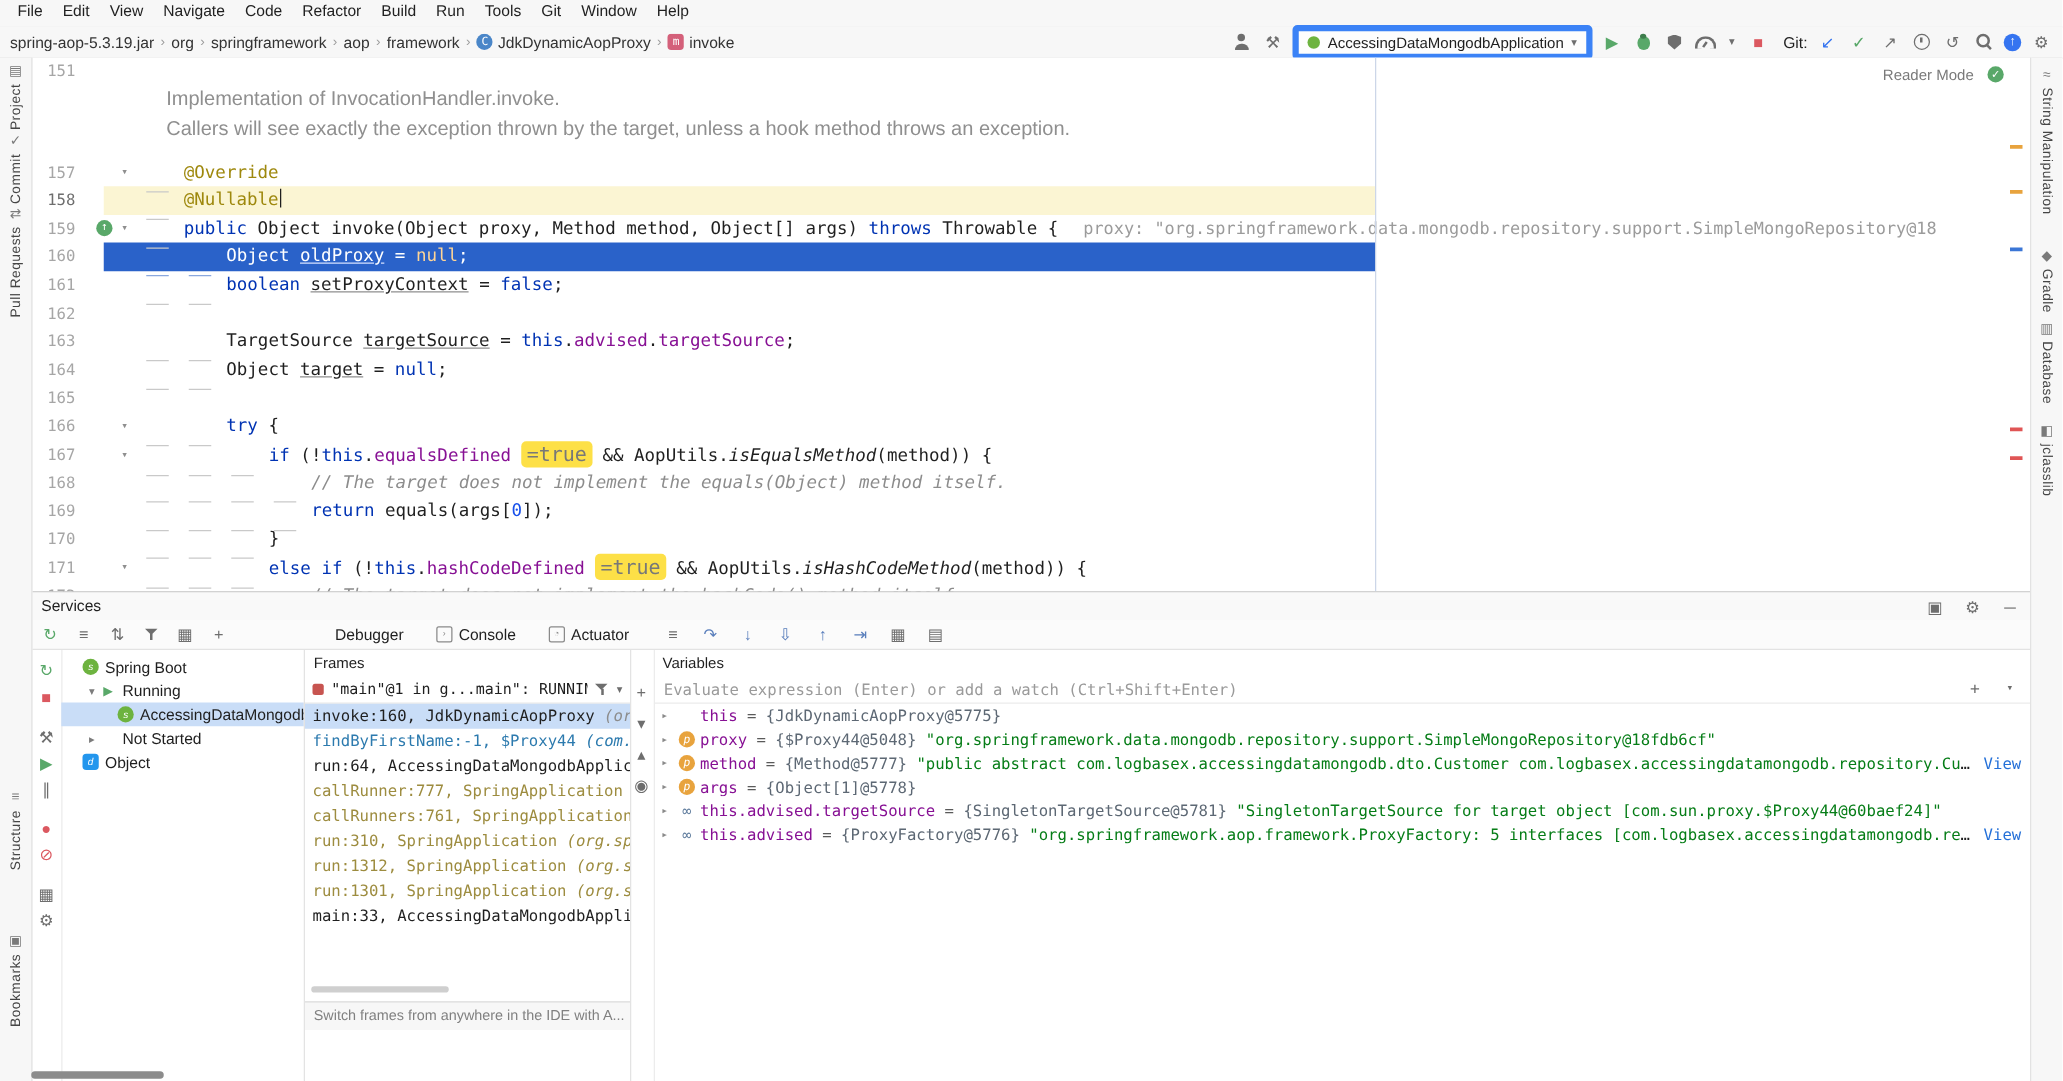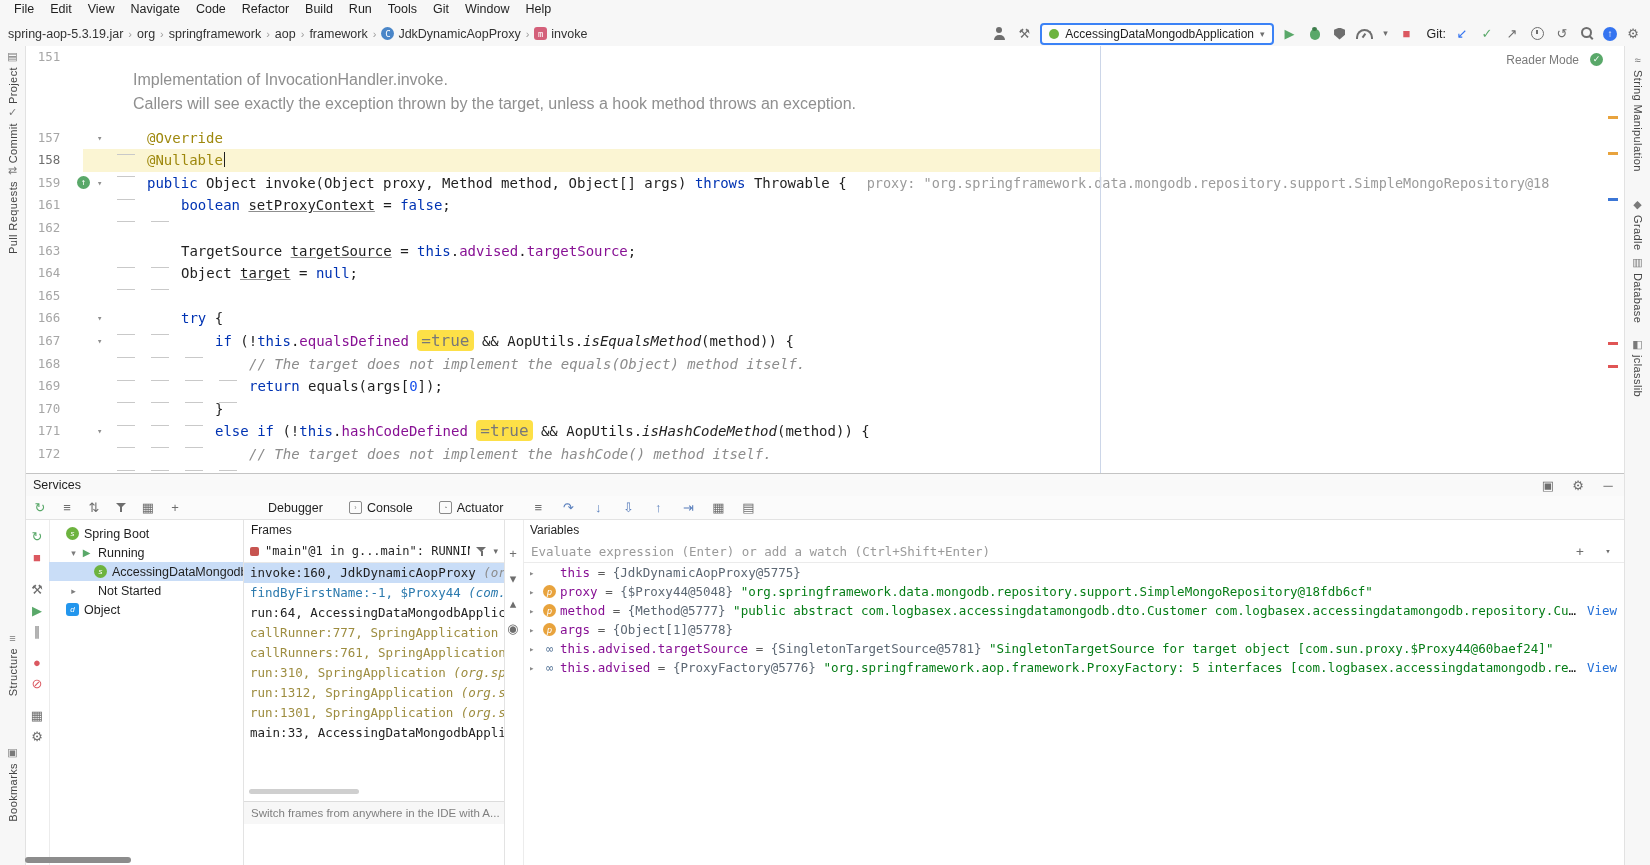--- a/index.html
+++ b/index.html
@@ -19,21 +19,21 @@
          align-items:center;justify-content:center;font-family:"DejaVu Sans Mono",monospace}
   .bicon.class{background:#4a86c8}
   .bicon.method{background:#d4607a;border-radius:3px}
   #nav-right{display:flex;align-items:center;gap:7px;flex:none}
   .ic{display:inline-flex;align-items:center;justify-content:center;width:18px;height:18px;
       font-size:13px;color:#6e6e6e;line-height:1}
   .ic.sm{width:10px;font-size:9px}
   .ic.green{color:#59a869}.ic.red{color:#db5860}.ic.blue{color:#3574f0}
   .ic.step{color:#5a7fbc}
   .ic.badge{background:#3574f0;color:#fff;border-radius:50%;width:14px;height:14px;font-size:10px}
-  .combo{display:inline-flex;align-items:center;gap:6px;border:2px solid #3b82f6;border-radius:4px;
+  .combo{display:inline-flex;align-items:center;gap:6px;border:5px solid #3b82f6;border-radius:4px;
          background:#fdfdfd;height:18px;padding:0 7px;font-size:12px}
   .leaf{width:10px;height:10px;border-radius:50%;background:#6db33f}
   .combo .dd{color:#6e6e6e;font-size:9px}
   .git-label{font-size:12.5px;color:#1f1f1f;margin-left:4px}
 
   
   .person{width:13px;height:13px;position:relative}
   .person::before{content:"";position:absolute;top:0;left:3.5px;width:6px;height:6px;border-radius:50%;background:#6e6e6e}
   .person::after{content:"";position:absolute;bottom:0;left:1px;width:11px;height:5px;border-radius:6px 6px 0 0;background:#6e6e6e}
   .bug{width:10px;height:13px;position:relative}
@@ -298,20 +298,21 @@
   <div id="guide"></div>
   <div id="lines">
       <div class="code-line"><span class="lnum">151</span><div class="code"></div></div>
       <div class="doc-block">
         <div class="doc-line">Implementation of InvocationHandler.invoke.</div>
         <div class="doc-line">Callers will see exactly the exception thrown by the target, unless a hook method throws an exception.</div>
       </div>
       <div class="code-line"><span class="lnum">157</span><span class="fold">▾</span><div class="code"><span class="tab"></span><span class="tk a">@Override</span></div></div>
       <div class="code-line hl-caret"><span class="lnum">158</span><div class="code"><span class="tab"></span><span class="tk a">@Nullable</span><span class="caret"></span></div></div>
       <div class="code-line"><span class="lnum">159</span><span class="gicon">↑</span><span class="fold">▾</span><div class="code"><span class="tab"></span><span class="tk k">public </span><span class="tk p">Object invoke(Object proxy, Method method, Object[] args) </span><span class="tk k">throws</span><span class="tk p"> Throwable {</span><span class="tk d">proxy: "org.springframework.data.mongodb.repository.support.SimpleMongoRepository@18</span></div></div>
+      <div class="code-line hl-exec"><span class="lnum">160</span><div class="code"><span class="tab"></span><span class="tab"></span><span class="tk w">Object </span><span class="tk w u">oldProxy</span><span class="tk w"> = </span><span class="tk o">null</span><span class="tk w">;</span></div></div>
       <div class="code-line"><span class="lnum">161</span><div class="code"><span class="tab"></span><span class="tab"></span><span class="tk k">boolean </span><span class="tk p u">setProxyContext</span><span class="tk p"> = </span><span class="tk k">false</span><span class="tk p">;</span></div></div>
       <div class="code-line"><span class="lnum">162</span><div class="code"></div></div>
       <div class="code-line"><span class="lnum">163</span><div class="code"><span class="tab"></span><span class="tab"></span><span class="tk p">TargetSource </span><span class="tk p u">targetSource</span><span class="tk p"> = </span><span class="tk k">this</span><span class="tk p">.</span><span class="tk f">advised</span><span class="tk p">.</span><span class="tk f">targetSource</span><span class="tk p">;</span></div></div>
       <div class="code-line"><span class="lnum">164</span><div class="code"><span class="tab"></span><span class="tab"></span><span class="tk p">Object </span><span class="tk p u">target</span><span class="tk p"> = </span><span class="tk k">null</span><span class="tk p">;</span></div></div>
       <div class="code-line"><span class="lnum">165</span><div class="code"></div></div>
       <div class="code-line"><span class="lnum">166</span><span class="fold">▾</span><div class="code"><span class="tab"></span><span class="tab"></span><span class="tk k">try</span><span class="tk p"> {</span></div></div>
       <div class="code-line"><span class="lnum">167</span><span class="fold">▾</span><div class="code"><span class="tab"></span><span class="tab"></span><span class="tab"></span><span class="tk k">if</span><span class="tk p"> (!</span><span class="tk k">this</span><span class="tk p">.</span><span class="tk f">equalsDefined</span><span class="tk p"> </span><span class="tk h">=true</span><span class="tk p"> &amp;&amp; AopUtils.</span><span class="tk p i">isEqualsMethod</span><span class="tk p">(method)) {</span></div></div>
       <div class="code-line"><span class="lnum">168</span><div class="code"><span class="tab"></span><span class="tab"></span><span class="tab"></span><span class="tab"></span><span class="tk c">// The target does not implement the equals(Object) method itself.</span></div></div>
       <div class="code-line"><span class="lnum">169</span><div class="code"><span class="tab"></span><span class="tab"></span><span class="tab"></span><span class="tab"></span><span class="tk k">return</span><span class="tk p"> equals(args[</span><span class="tk n">0</span><span class="tk p">]);</span></div></div>
       <div class="code-line"><span class="lnum">170</span><div class="code"><span class="tab"></span><span class="tab"></span><span class="tab"></span><span class="tk p">}</span></div></div>

